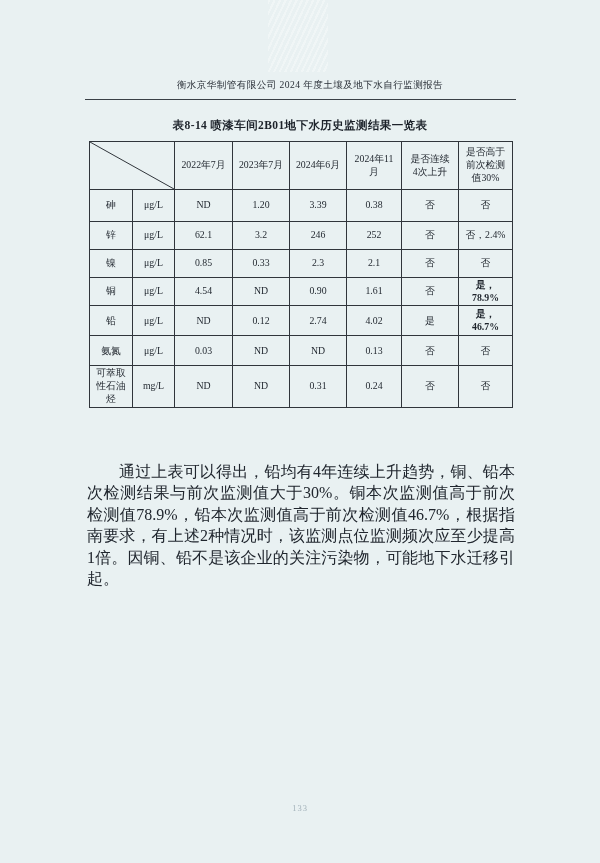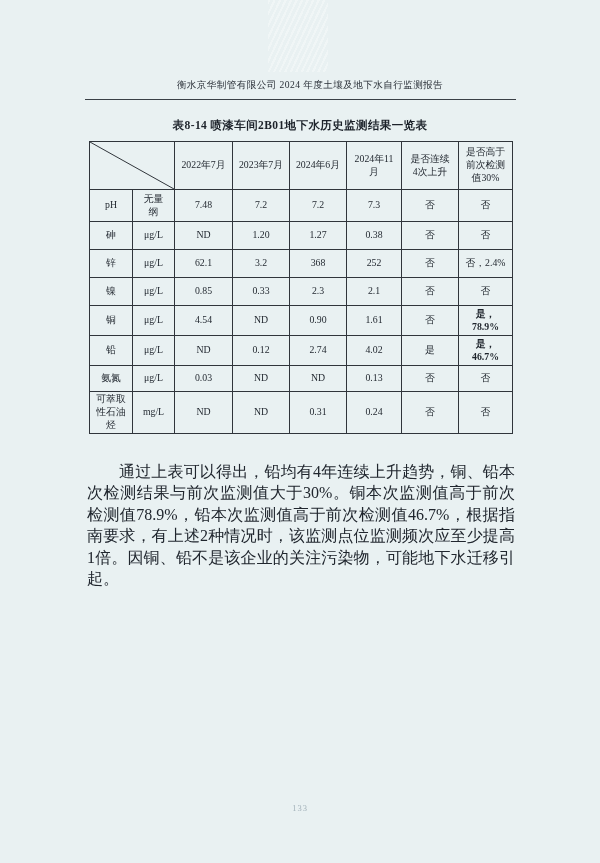--- a/index.html
+++ b/index.html
@@ -144,46 +144,35 @@
 月</th>
         <th>是否连续
 4次上升</th>
         <th>是否高于
 前次检测
 值30%</th>
       </tr>
     </thead>
     <tbody id="tbl-body">
         <tr>
-          <td>pH</td>
-          <td>无量
-纲</td>
-          <td>7.48</td>
-          <td>7.2</td>
-          <td>7.2</td>
-          <td>7.3</td>
-          <td>否</td>
-          <td>否</td>
-        </tr>
-        <tr>
           <td>砷</td>
           <td>μg/L</td>
           <td>ND</td>
           <td>1.20</td>
-          <td>1.27</td>
+          <td>3.39</td>
           <td>0.38</td>
           <td>否</td>
           <td>否</td>
         </tr>
         <tr>
           <td>锌</td>
           <td>μg/L</td>
           <td>62.1</td>
           <td>3.2</td>
-          <td>368</td>
+          <td>246</td>
           <td>252</td>
           <td>否</td>
           <td>否，2.4%</td>
         </tr>
         <tr>
           <td>镍</td>
           <td>μg/L</td>
           <td>0.85</td>
           <td>0.33</td>
           <td>2.3</td>

